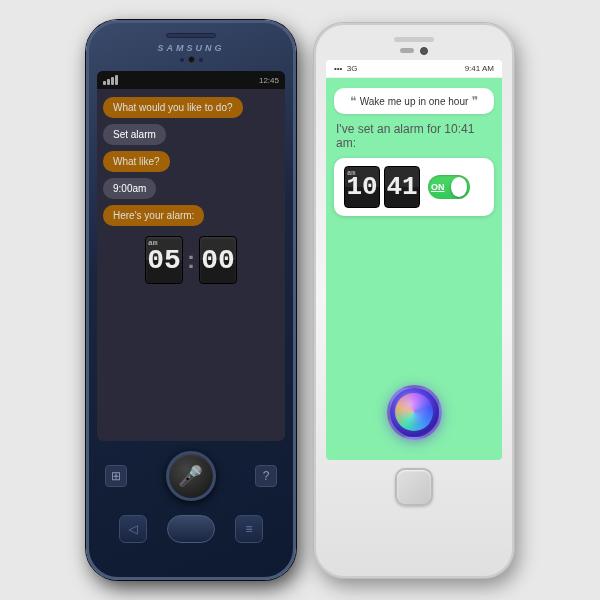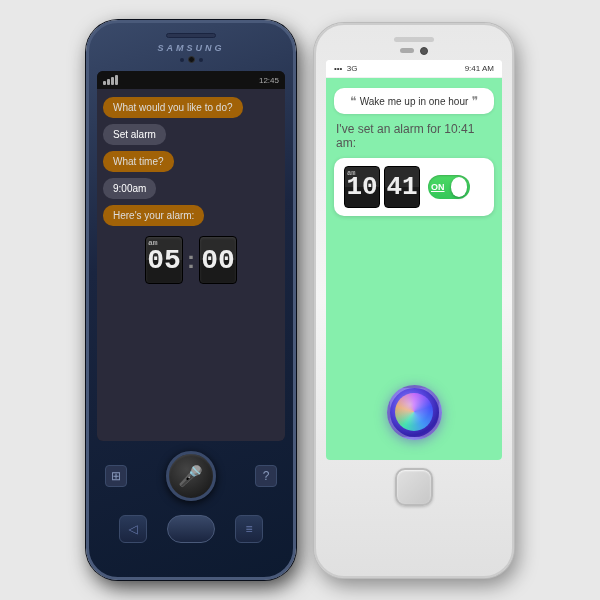--- a/index.html
+++ b/index.html
@@ -416,21 +416,21 @@
           <div class="bar" style="height:6px"></div>
           <div class="bar" style="height:8px"></div>
           <div class="bar" style="height:10px"></div>
         </div>
       </span>
       <span class="samsung-status-right">12:45</span>
     </div>
     <div class="samsung-content">
       <div class="chat-bubble">What would you like to do?</div>
       <div class="chat-bubble input-bubble">Set alarm</div>
-      <div class="chat-bubble">What time?</div>
+      <div class="chat-bubble">What like?</div>
       <div class="chat-bubble input-bubble">9:00am</div>
       <div class="chat-bubble">Here's your alarm:</div>
       <div class="alarm-display">
         <div class="flip-clock">
           <div class="flip-digit-wrap">
             <div class="flip-digit">
               <span class="am-label">am</span>
               <span>05</span>
             </div>
           </div>

